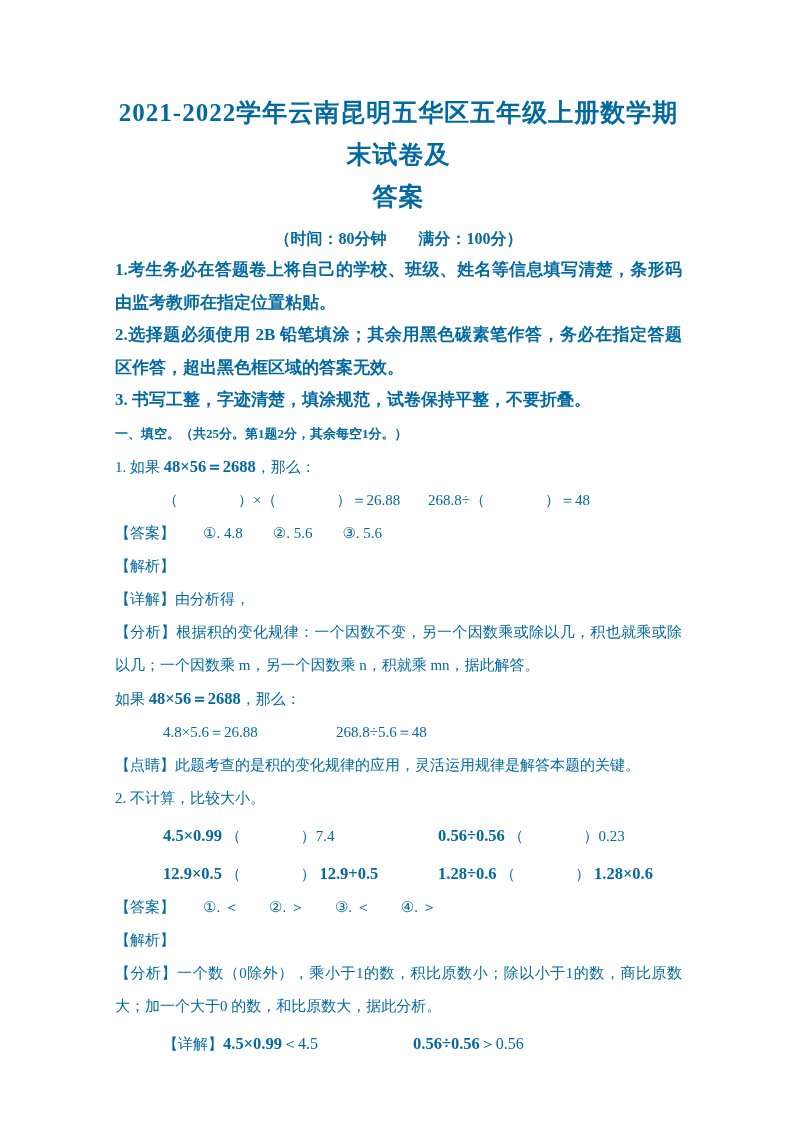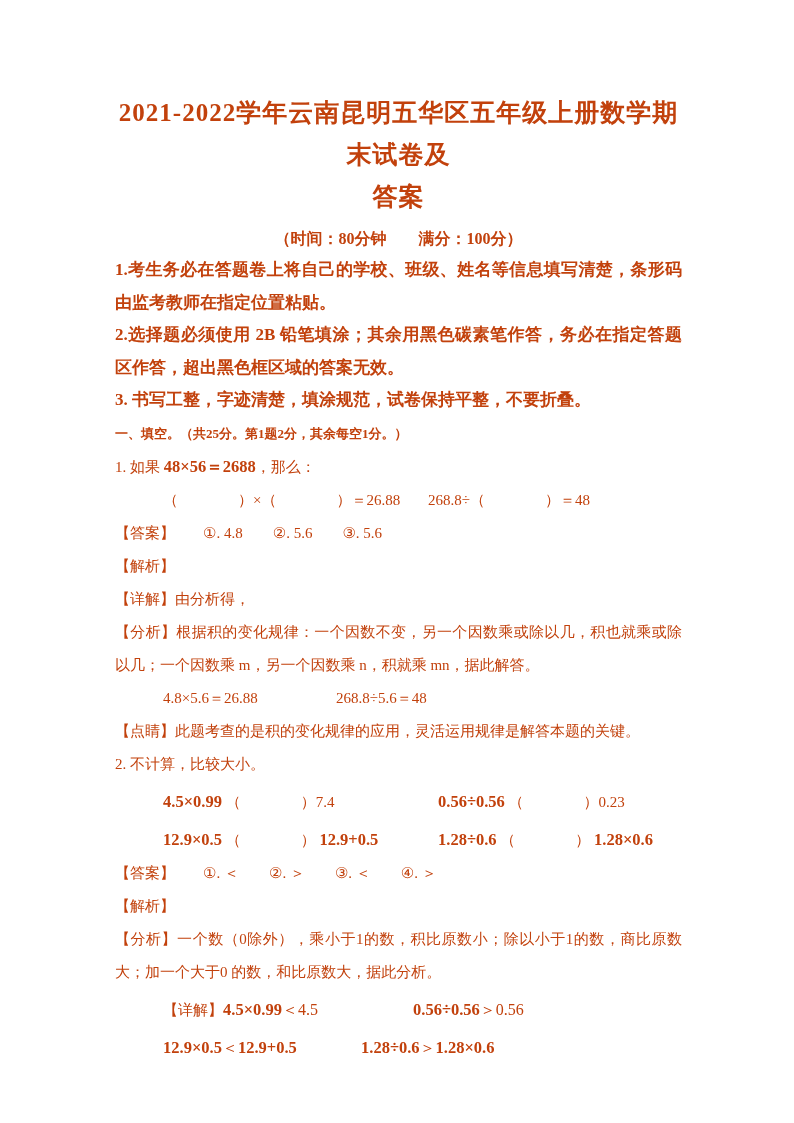--- a/index.html
+++ b/index.html
@@ -1,17 +1,17 @@
 <!DOCTYPE html>
 <html><head>
 <meta charset="utf-8">
 <style>
   html,body{margin:0;padding:0;background:#ffffff;}
   .page{
-    width:794px;height:1123px;background:#ffffff;color:#c2410c;
+    width:794px;height:1123px;background:#ffffff;color:#0369a1;
     font-family:"Liberation Serif","DejaVu Serif",serif;
     box-sizing:border-box;padding:92px 112px 0 115px;overflow:hidden;
   }
   .title{
     font-size:25px;font-weight:bold;text-align:center;line-height:42px;
     letter-spacing:1px;
   }
   .meta{
     font-size:16px;font-weight:bold;text-align:center;line-height:30px;
     margin-top:6px;
@@ -61,34 +61,34 @@
   <p class="line row"><span class="col w265">（　　　　）×（　　　　）＝26.88</span><span>268.8÷（　　　　）＝48</span></p>
 
   <p class="line"><span>【答案】</span><span class="ans-gap">①. 4.8　　②. 5.6　　③. 5.6</span></p>
 
   <p class="line">【解析】</p>
 
   <p class="line">【详解】由分析得，</p>
 
   <p class="line">【分析】根据积的变化规律：一个因数不变，另一个因数乘或除以几，积也就乘或除以几；一个因数乘 m，另一个因数乘 n，积就乘 mn，据此解答。</p>
 
+  <p class="line"><span>如果</span> <span class="beq">48×56＝2688</span><span>，那么：</span></p>
 
   <p class="line row"><span class="col w173">4.8×5.6＝26.88</span><span>268.8÷5.6＝48</span></p>
 
   <p class="line">【点睛】此题考查的是积的变化规律的应用，灵活运用规律是解答本题的关键。</p>
 
   <p class="line">2. 不计算，比较大小。</p>
 
   <p class="line row mt4"><span class="col w275"><span class="beq">4.5×0.99</span> <span>（　　　　）7.4</span></span><span><span class="beq">0.56÷0.56</span> <span>（　　　　）0.23</span></span></p>
 
   <p class="line row mt4"><span class="col w275"><span class="beq">12.9×0.5</span> <span>（　　　　）</span> <span class="beq">12.9+0.5</span></span><span><span class="beq">1.28÷0.6</span> <span>（　　　　）</span> <span class="beq">1.28×0.6</span></span></p>
 
   <p class="line"><span>【答案】</span><span class="ans-gap">①. ＜　　②. ＞　　③. ＜　　④. ＞</span></p>
 
   <p class="line">【解析】</p>
 
   <p class="line">【分析】一个数（0除外），乘小于1的数，积比原数小；除以小于1的数，商比原数大；加一个大于0 的数，和比原数大，据此分析。</p>
 
   <p class="line row mt4"><span class="col w250"><span>【详解】</span><span class="beq">4.5×0.99</span><span class="cmp">＜4.5</span></span><span><span class="beq">0.56÷0.56</span><span class="cmp">＞0.56</span></span></p>
 
-  <p class="line row mt4"><span class="col w198"><span class="beq">12.9×0.5</span><span class="cmp">＜</span><span class="beq">12.9+0.5</span></span><span><span class="beq">1.28÷0.6</span><span class="cmp">＞</span><span class="beq">1.28×0.6</span></span></p>
 
 </div>
 
 </body></html>

